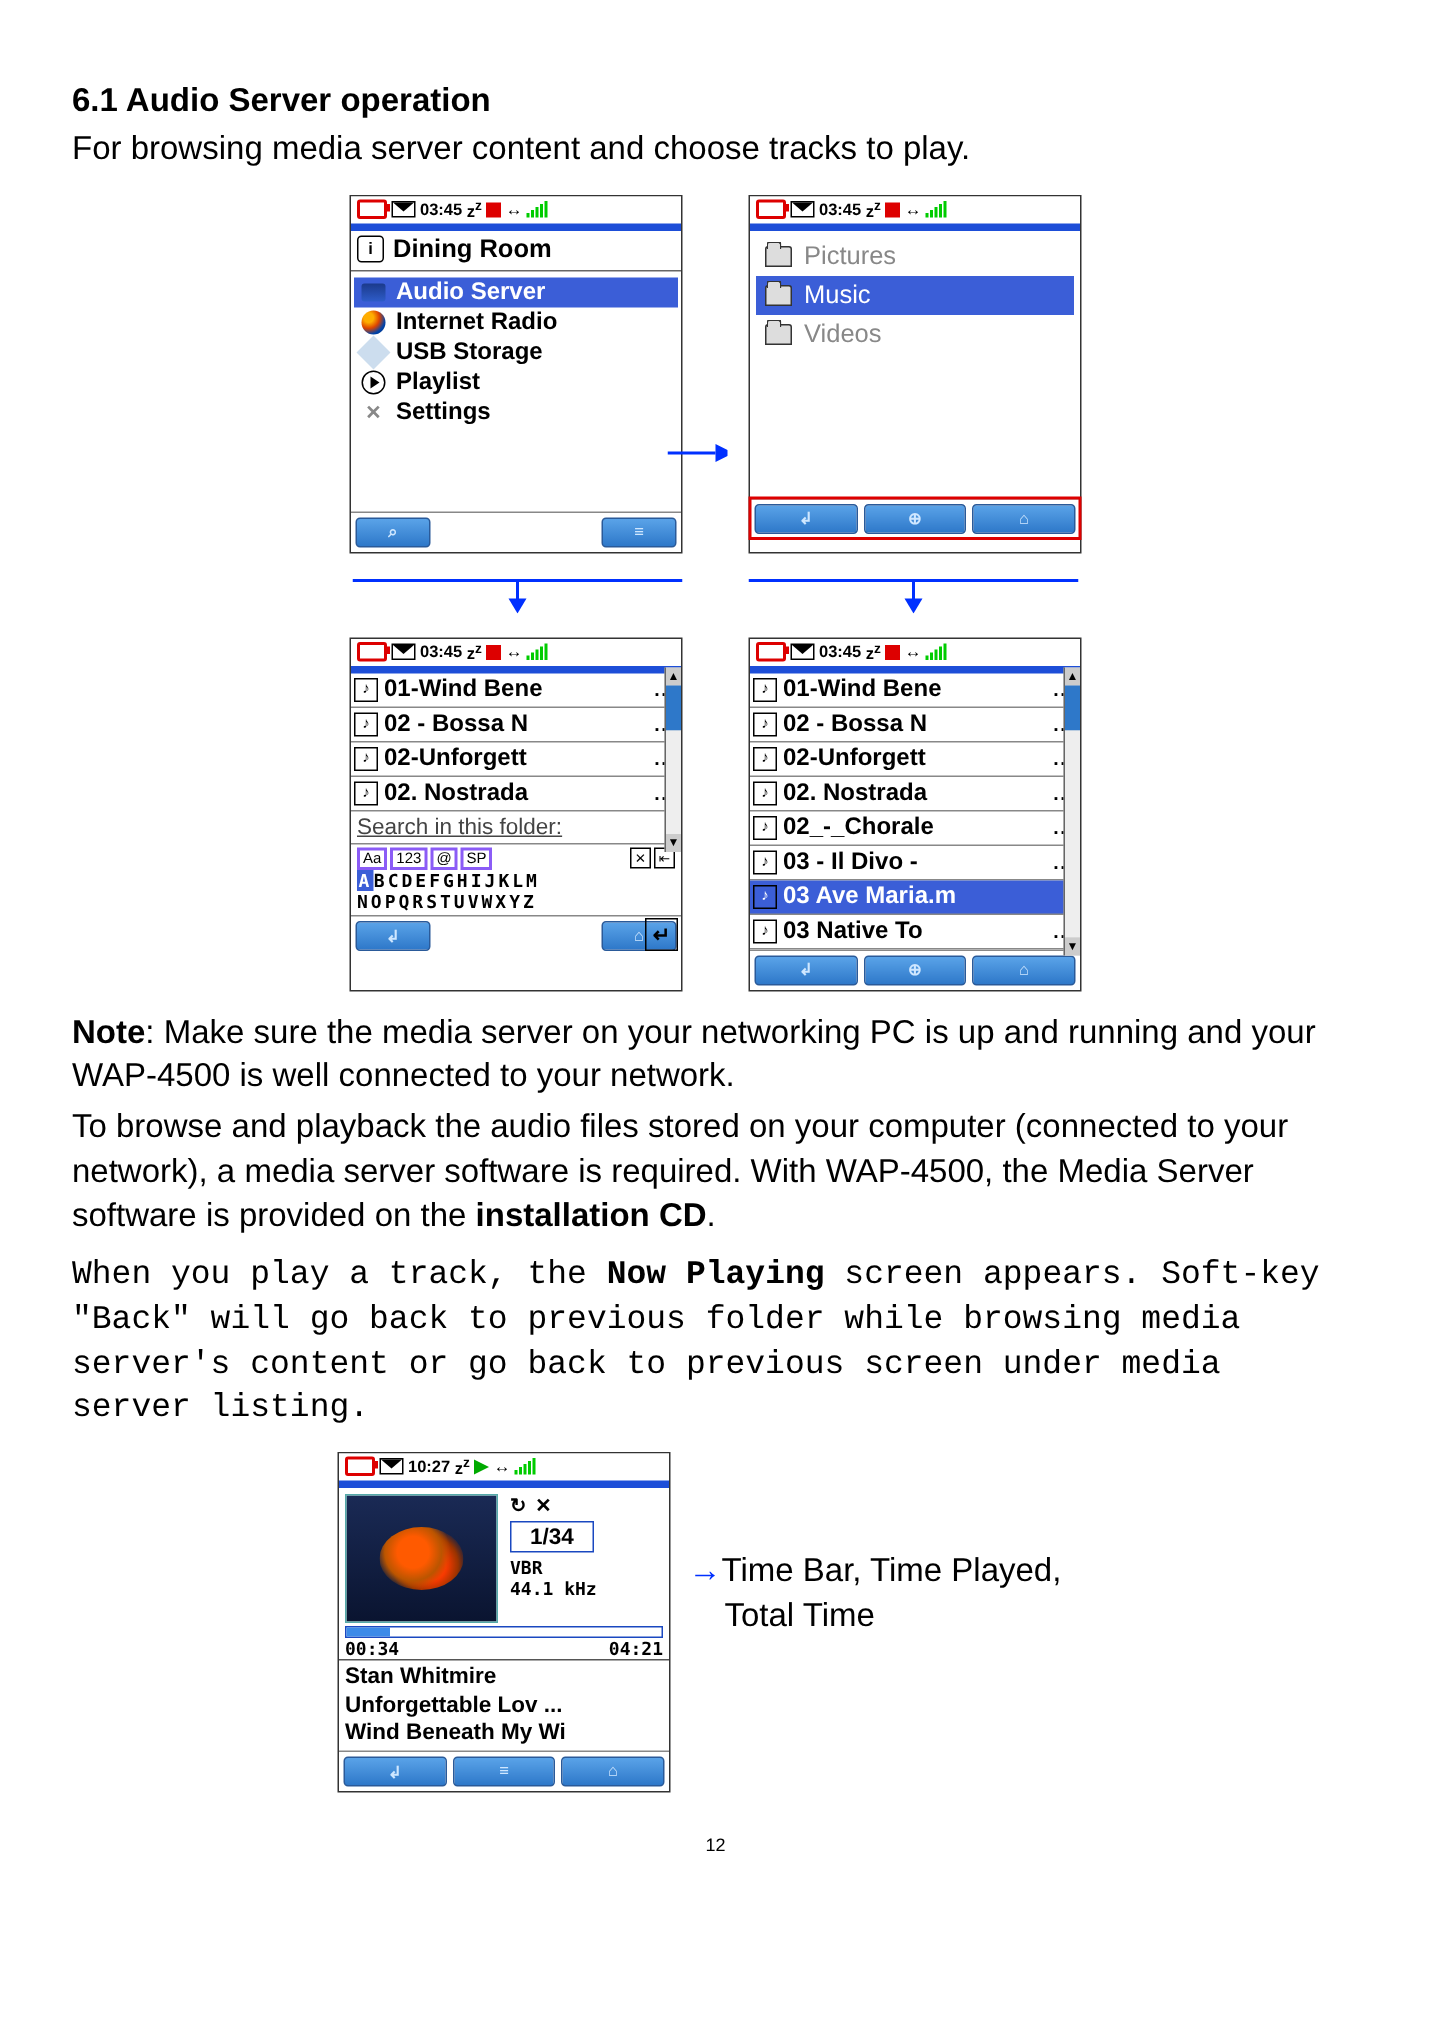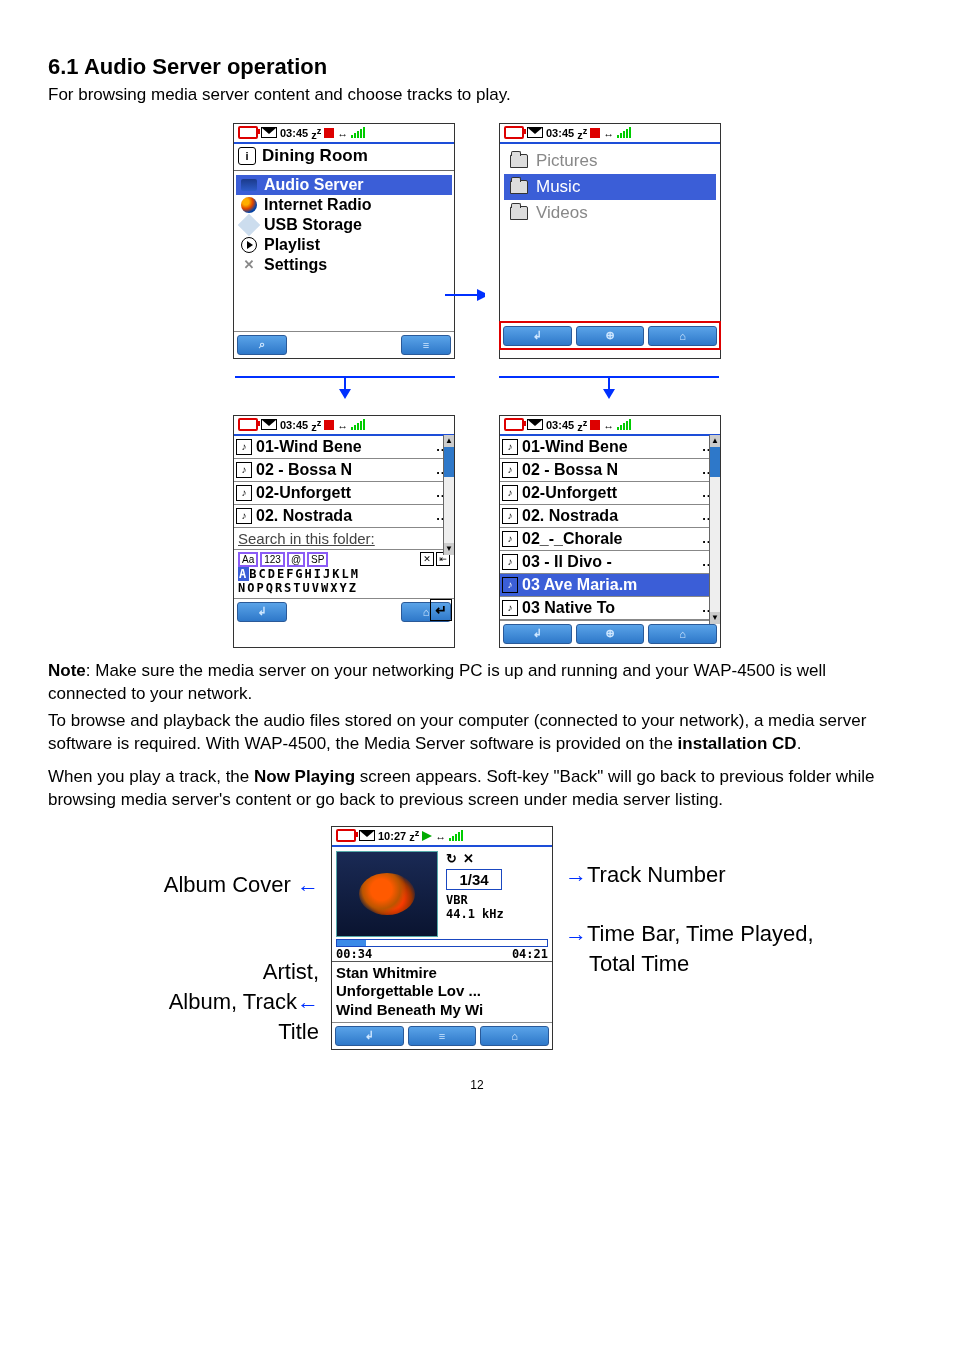--- a/index.html
+++ b/index.html
@@ -10,21 +10,21 @@
     color: #000;
     background: #fff;
     width: 858px;
   }
   .section-heading {
     font-weight: bold;
     font-size: 22px;
     margin: 6px 0 4px 0;
   }
   .para {
-    font-size: 17px;
+    font-size: 22px;
     line-height: 1.35;
     margin: 2px 0 10px 0;
   }
   .bold { font-weight: bold; }
   .page-num { text-align: center; font-size: 12px; margin-top: 28px; }
 
   
   .figure-row {
     display: flex;
     justify-content: center;
@@ -34,21 +34,21 @@
   .screen {
     width: 220px;
     border: 1px solid #333;
     background: #fff;
     font-family: Verdana, Arial, sans-serif;
     position: relative;
   }
   .status-bar {
     height: 18px;
     background: #fff;
-    border-bottom: 2px solid #1d4ed8;
+    border-bottom: 5px solid #1d4ed8;
     display: flex;
     align-items: center;
     gap: 3px;
     padding: 0 4px;
     font-size: 11px;
     font-weight: bold;
   }
   .sb-batt {
     width: 16px; height: 9px; border: 2px solid #d00; border-radius: 2px;
     position: relative;
@@ -456,34 +456,26 @@
   </div>
 </div>
 
 <div class="para">
   <span class="bold">Note</span><span>: Make sure the media server on your networking PC is up and running and your WAP-4500 is well connected to your network.</span>
 </div>
 <div class="para" style="margin-top:-6px;">
   <span>To browse and playback the audio files stored on your computer (connected to your network), a media server software is required. With WAP-4500, the Media Server software is provided on the </span><span class="bold">installation CD</span><span>.</span>
 </div>
 
-<div class="para" style="margin-top:4px;">
+<div class="para" style="margin-top:4px;font-family:Liberation Mono, monospace;">
   <span>When you play a track, the </span><span class="bold">Now Playing</span><span> screen appears. Soft-key "Back" will go back to previous folder while browsing media server's content or go back to previous screen under media server listing.</span>
 </div>
 
 <div class="np-wrapper">
 
-  <div class="np-labels-left">
-    <div style="height:44px;"></div>
-    <div><span>Album Cover</span> <span class="callout-arrow">←</span></div>
-    <div style="height:58px;"></div>
-    <div>Artist,</div>
-    <div><span>Album, Track</span><span class="callout-arrow">←</span></div>
-    <div>Title</div>
-  </div>
 
   <div class="np-screen">
     <div class="status-bar">
       <span class="sb-batt"></span>
       <span class="sb-email"></span>
       <span class="sb-time">10:27</span>
       <span class="sb-z"><span>z</span><sup>z</sup></span>
       <span class="sb-play"></span>
       <span class="sb-arrows">↔</span>
       <span class="sb-signal">
@@ -525,20 +517,19 @@
     </div>
     <div class="softkey-bar three">
       <div class="softkey">↲</div>
       <div class="softkey">≡</div>
       <div class="softkey">⌂</div>
     </div>
   </div>
 
   <div class="np-labels-right">
     <div style="height:34px;"></div>
-    <div><span class="callout-arrow">→</span><span>Track Number</span></div>
     <div style="height:30px;"></div>
     <div><span class="callout-arrow">→</span><span>Time Bar, Time Played,</span></div>
     <div style="padding-left:24px;">Total Time</div>
   </div>
 </div>
 
 <div class="page-num">12</div>
 
 </body></html>

